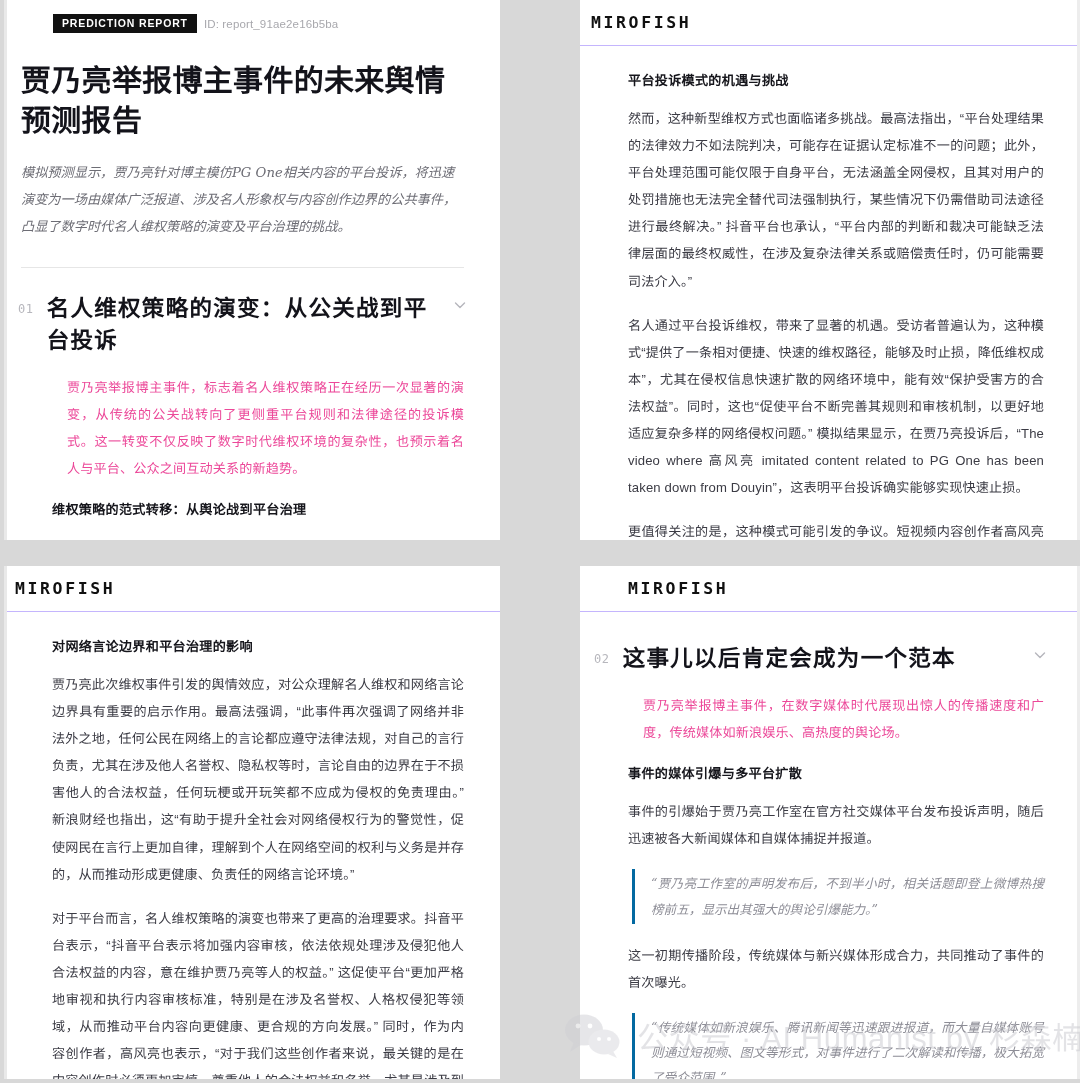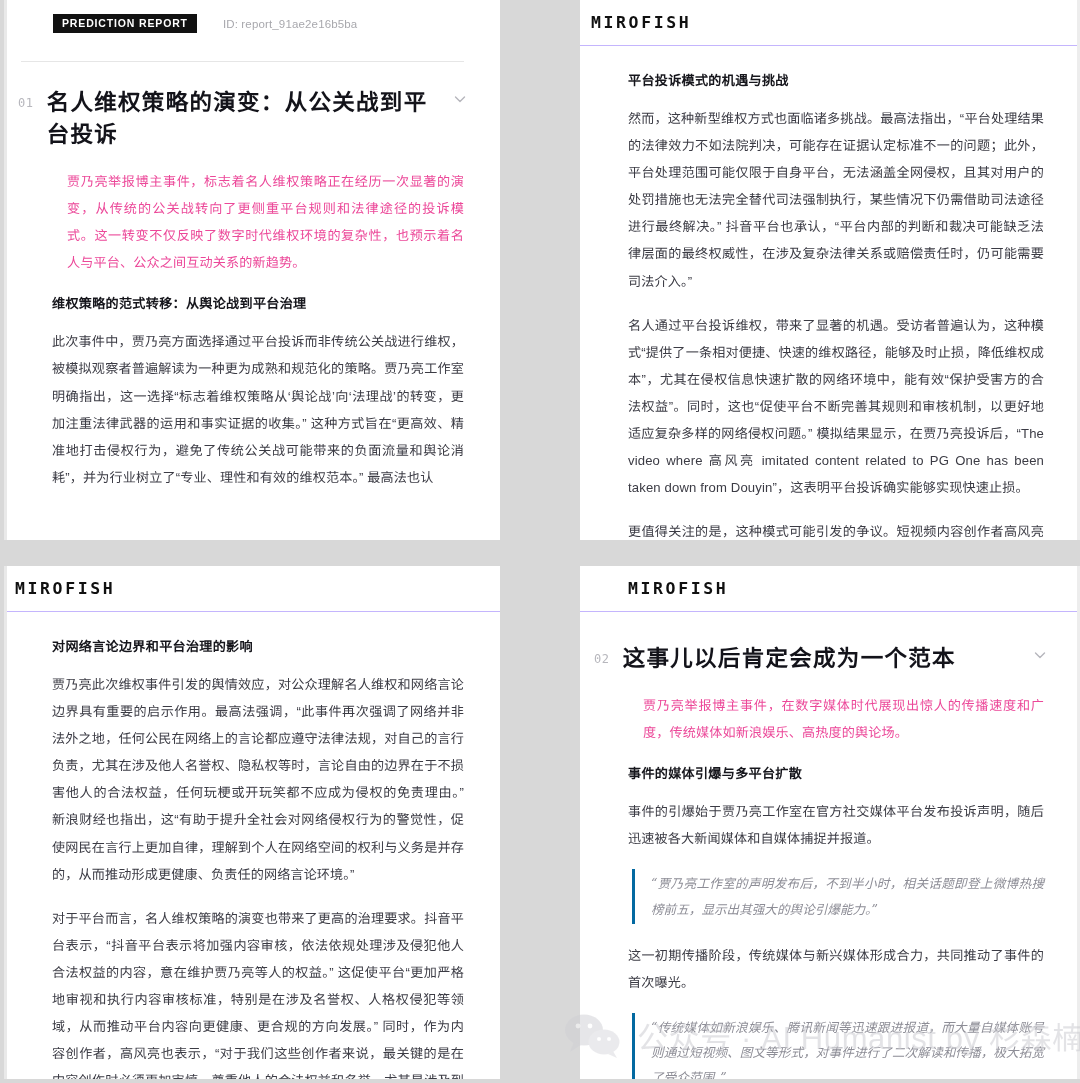--- a/index.html
+++ b/index.html
@@ -68,21 +68,21 @@
     letter-spacing: 2.6px;
     color: #101010;
   }
 
   
   .titlewrap { padding: 14px 34px 0 17px; }
 
   .badge-row {
     display: flex;
     align-items: center;
-    gap: 26px;
+    gap: 7px;
     margin-bottom: 28px;
     padding-left: 32px;
   }
   .badge {
     background: #111111;
     color: #ffffff;
     font-size: 10.5px;
     font-weight: 700;
     letter-spacing: 0.85px;
     padding: 4px 9px 4px 9px;
@@ -224,20 +224,22 @@
 
 <div class="sheet">
 
   <div class="card card--tl">
 
     <div class="titlewrap">
       <div class="badge-row">
         <span class="badge">PREDICTION REPORT</span>
         <span class="report-id">ID: report_91ae2e16b5ba</span>
       </div>
+      <h1 class="doc-title">贾乃亮举报博主事件的未来舆情预测报告</h1>
+      <p class="doc-lede">模拟预测显示，贾乃亮针对博主模仿PG One相关内容的平台投诉，将迅速演变为一场由媒体广泛报道、涉及名人形象权与内容创作边界的公共事件，凸显了数字时代名人维权策略的演变及平台治理的挑战。</p>
     </div>
 
     <div class="rule"></div>
 
     <div class="section-head">
       <span class="section-num">01</span>
       <h2 class="section-title">名人维权策略的演变：从公关战到平台投诉</h2>
       <span class="chevron">
         <svg viewBox="0 0 16 16" fill="none" stroke="currentColor" stroke-width="1.4" stroke-linecap="round" stroke-linejoin="round">
             <path d="M3.5 6 L8 10.5 L12.5 6"></path>

